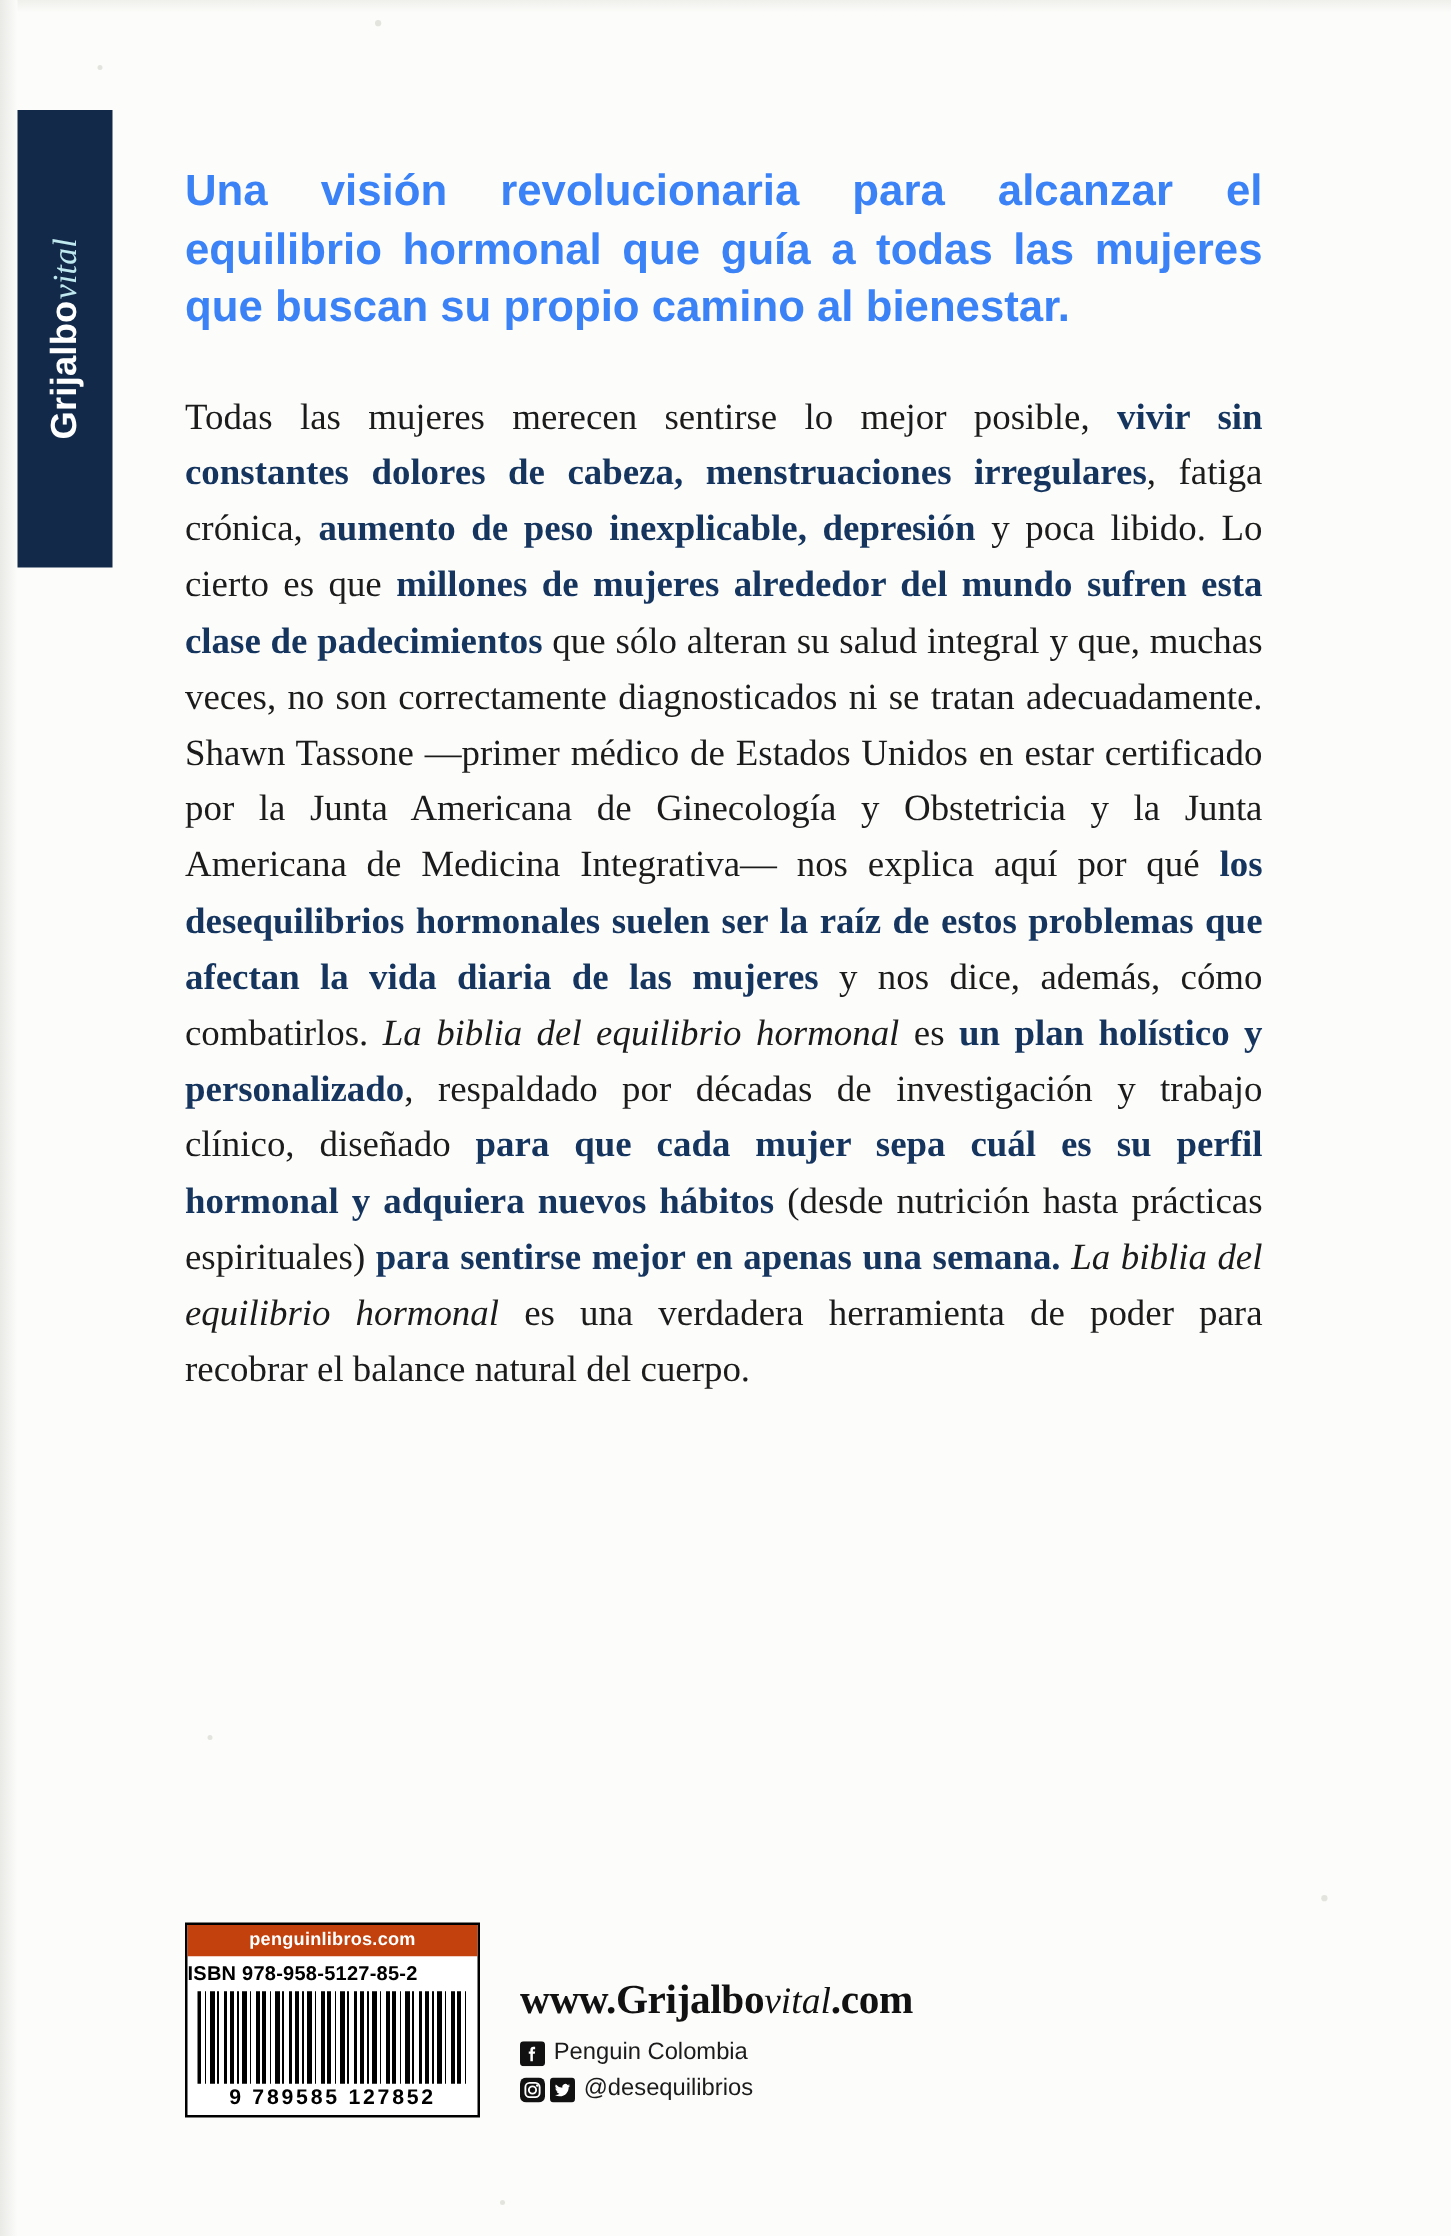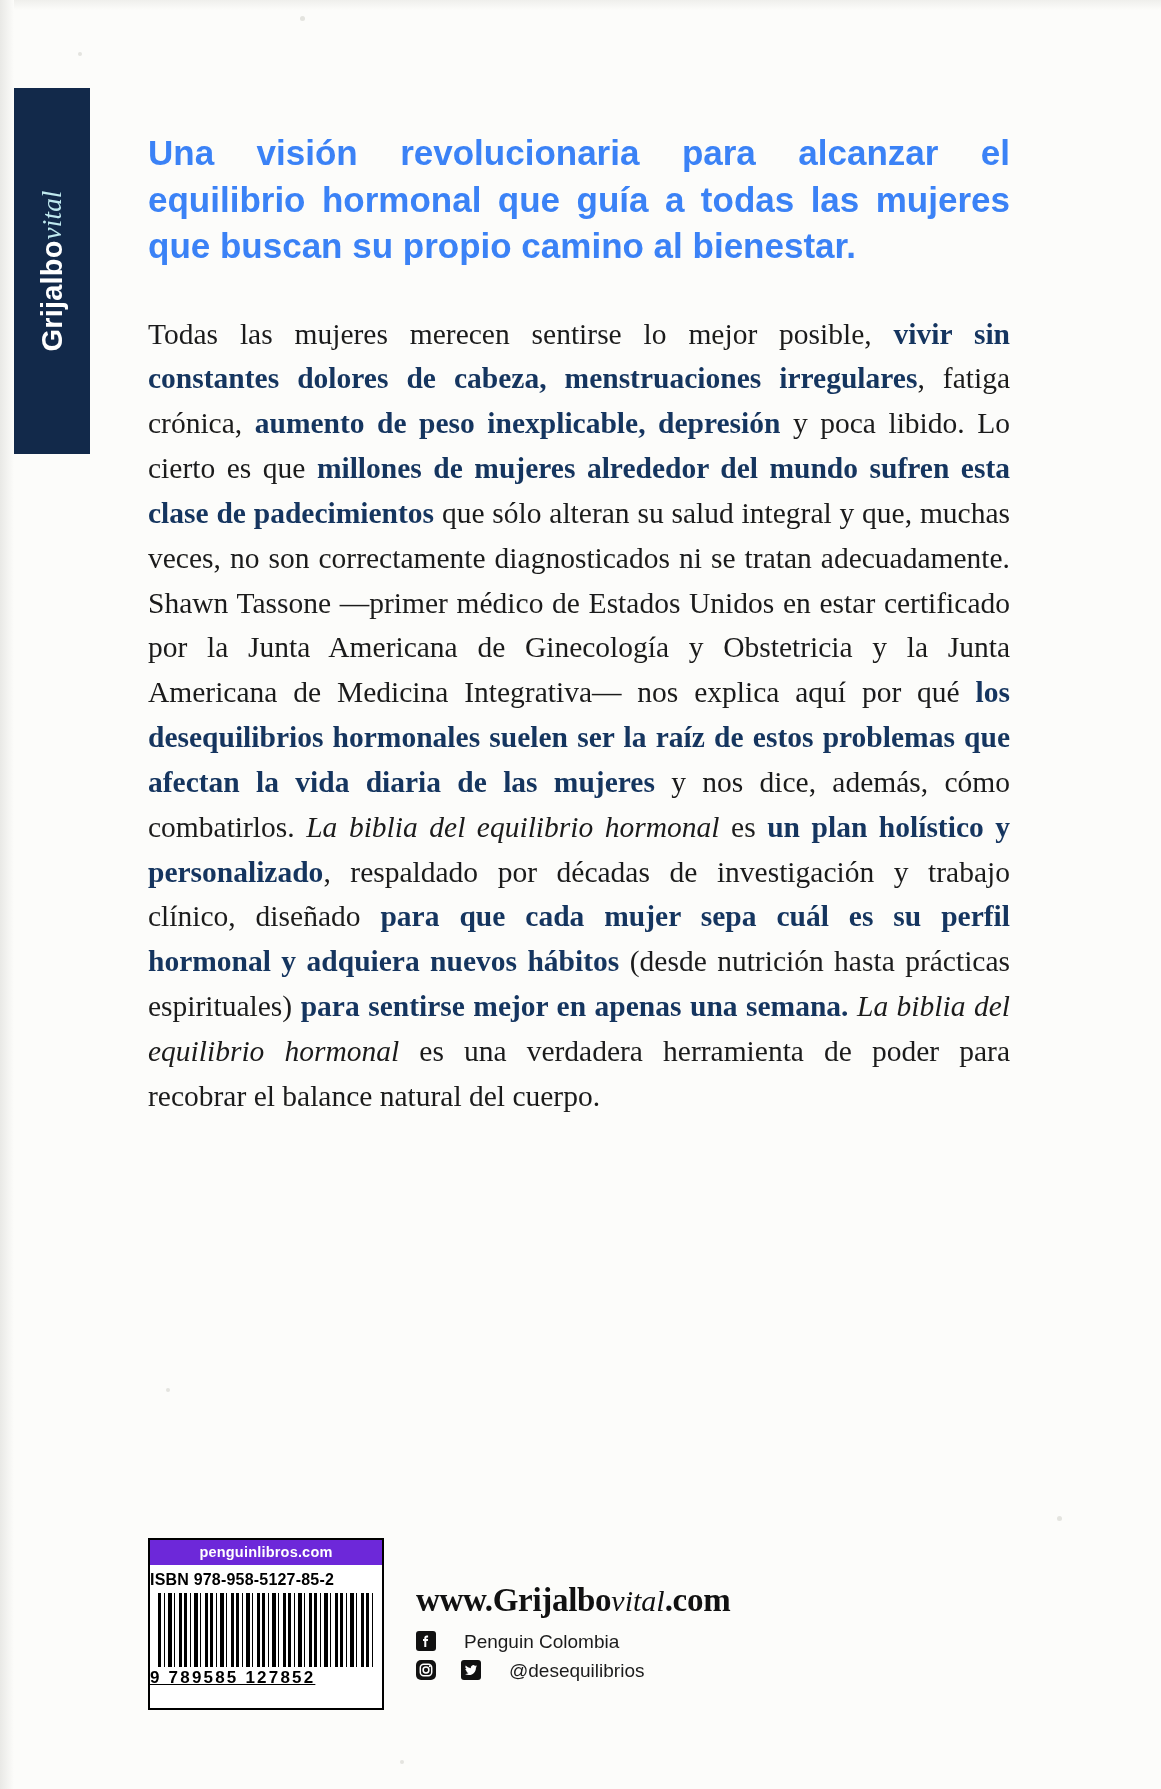--- a/index.html
+++ b/index.html
@@ -121,21 +121,21 @@
   
   .barcode-box {
     position: absolute;
     left: 0;
     top: 0;
     width: 232px;
     background: #ffffff;
     border: 2px solid #000000;
   }
   .barcode-top {
-    background: #6d28d9;
+    background: #c2410c;
     color: #ffffff;
     font-family: "Liberation Sans", sans-serif;
     font-size: 14.5px;
     font-weight: 700;
     text-align: center;
     padding: 4px 0 5px 0;
     letter-spacing: 0.2px;
   }
   .barcode-isbn {
     font-family: "Liberation Sans", sans-serif;
@@ -156,23 +156,22 @@
       #000 16px, #000 17px, #fff 17px, #fff 21px,
       #000 21px, #000 24px, #fff 24px, #fff 26px
     );
   }
   .barcode-digits {
     font-family: "Liberation Sans", sans-serif;
     font-size: 17px;
     font-weight: 700;
     letter-spacing: 2.2px;
     color: #000;
-    text-align: left;
-    padding: 1px 0 20px 0;
-    text-decoration: underline;
+    text-align: center;
+    padding: 1px 0 4px 0;
   }
 
   
   .web-block {
     position: absolute;
     left: 268px;
     top: 44px;
   }
   .web-url {
     font-family: Liberation Serif, serif;
@@ -183,23 +182,23 @@
     letter-spacing: -0.3px;
   }
   .web-url .vital-ital {
     font-style: italic;
     font-weight: 400;
     font-size: 30px;
     letter-spacing: 0px;
   }
   .social-row {
     display: flex;
-    align-items: flex-start;
+    align-items: flex-end;
     margin-top: 12px;
-    gap: 25px;
+    gap: 4px;
   }
   .social-row + .social-row { margin-top: 7px; }
   .social-text {
     font-family: "Liberation Sans", sans-serif;
     font-size: 19px;
     color: #1b1b1b;
     margin-left: 3px;
   }
   .ic {
     width: 20px;

